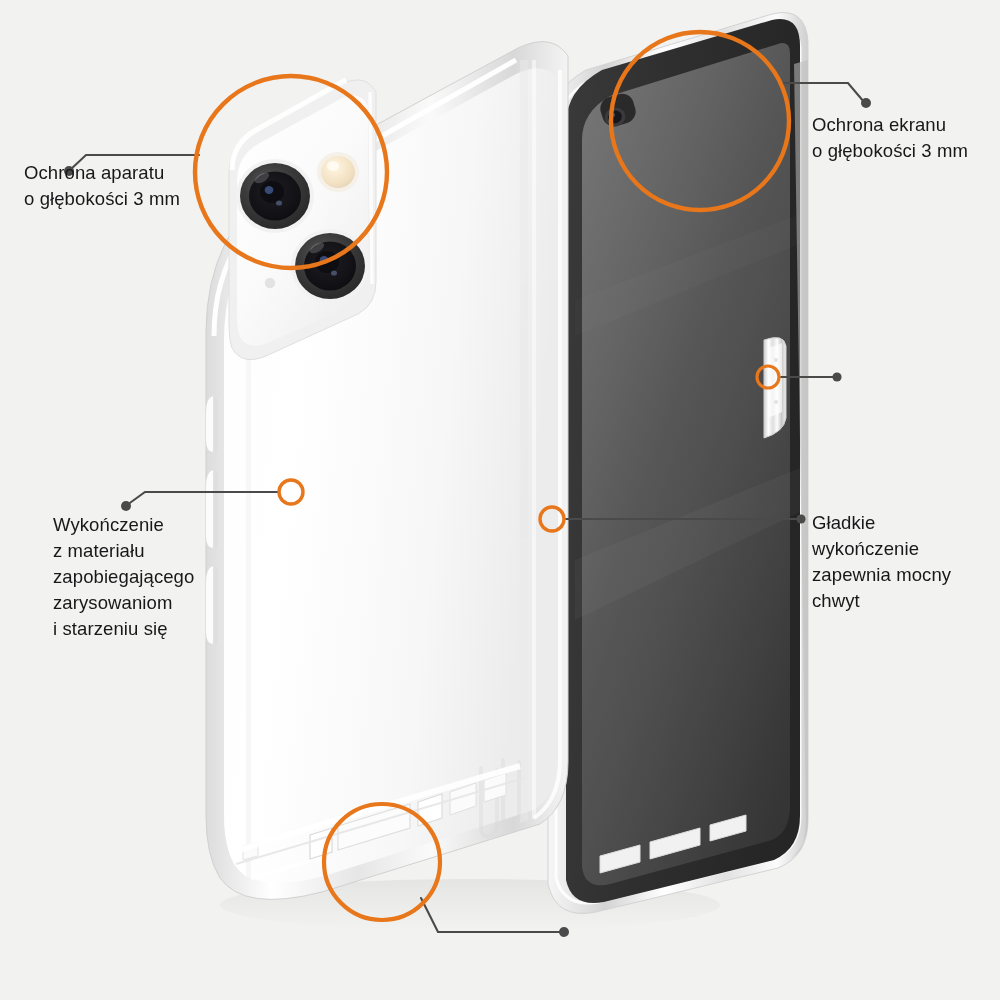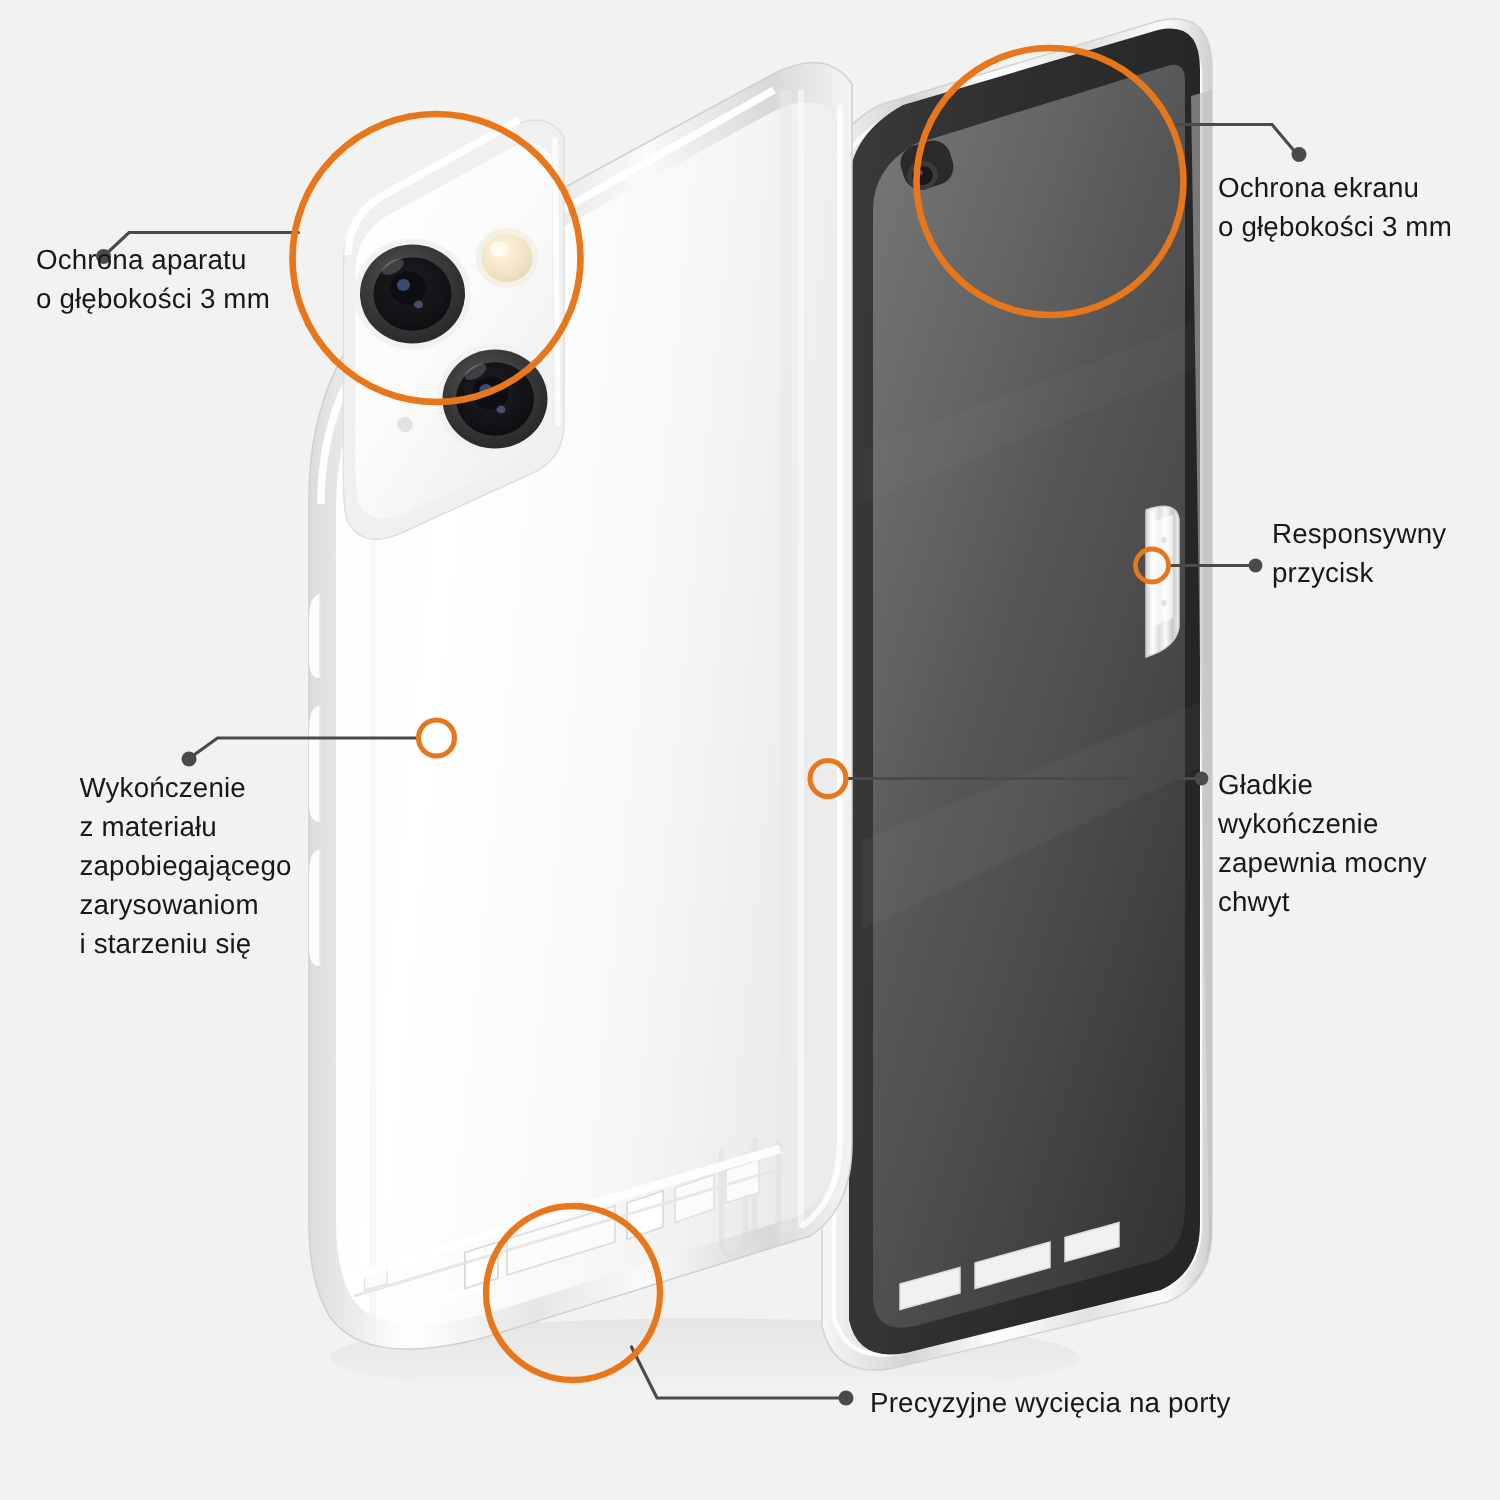--- a/index.html
+++ b/index.html
@@ -299,29 +299,26 @@
       <circle cx="291" cy="492" r="12" stroke-width="3.4"></circle>
     </g>
   </svg>
 
   <div class="callout-text ct-camera">Ochrona aparatu
 o głębokości 3 mm</div>
 
   <div class="callout-text ct-screen">Ochrona ekranu
 o głębokości 3 mm</div>
 
-  <div class="callout-text ct-button">Responsywny
-przycisk</div>
 
   <div class="callout-text ct-grip">Gładkie
 wykończenie
 zapewnia mocny
 chwyt</div>
 
   <div class="callout-text ct-material">Wykończenie
 z materiału
 zapobiegającego
 zarysowaniom
 i starzeniu się</div>
 
-  <div class="callout-text ct-ports">Precyzyjne wycięcia na porty</div>
 
 </div>
 
 </body></html>

